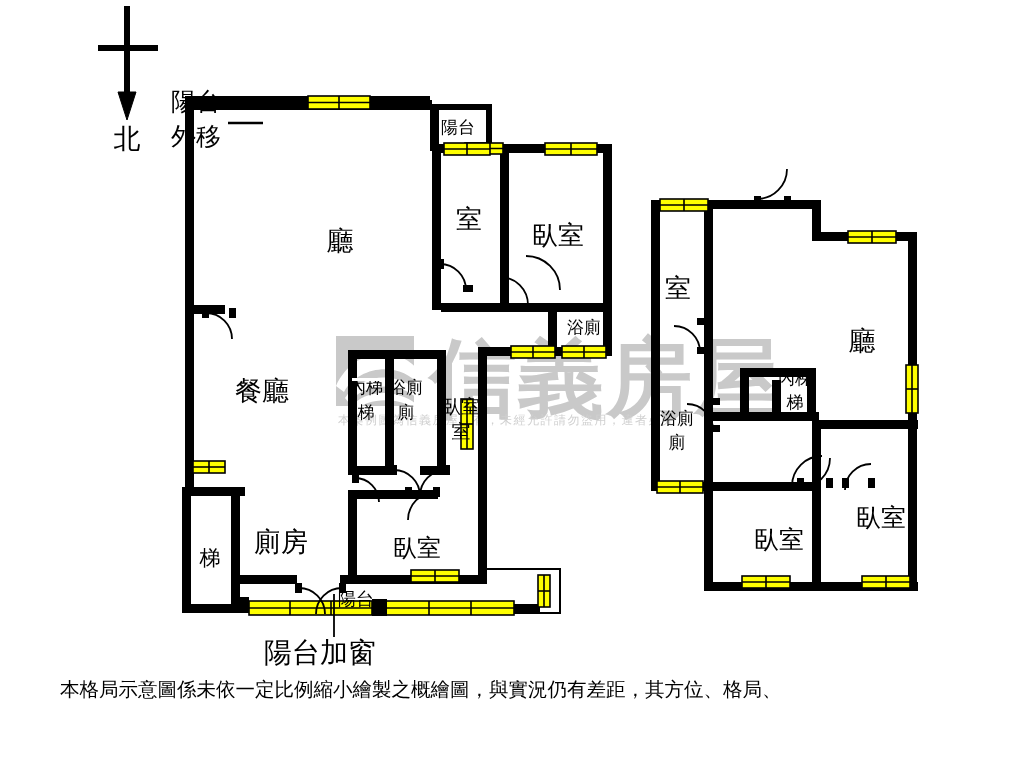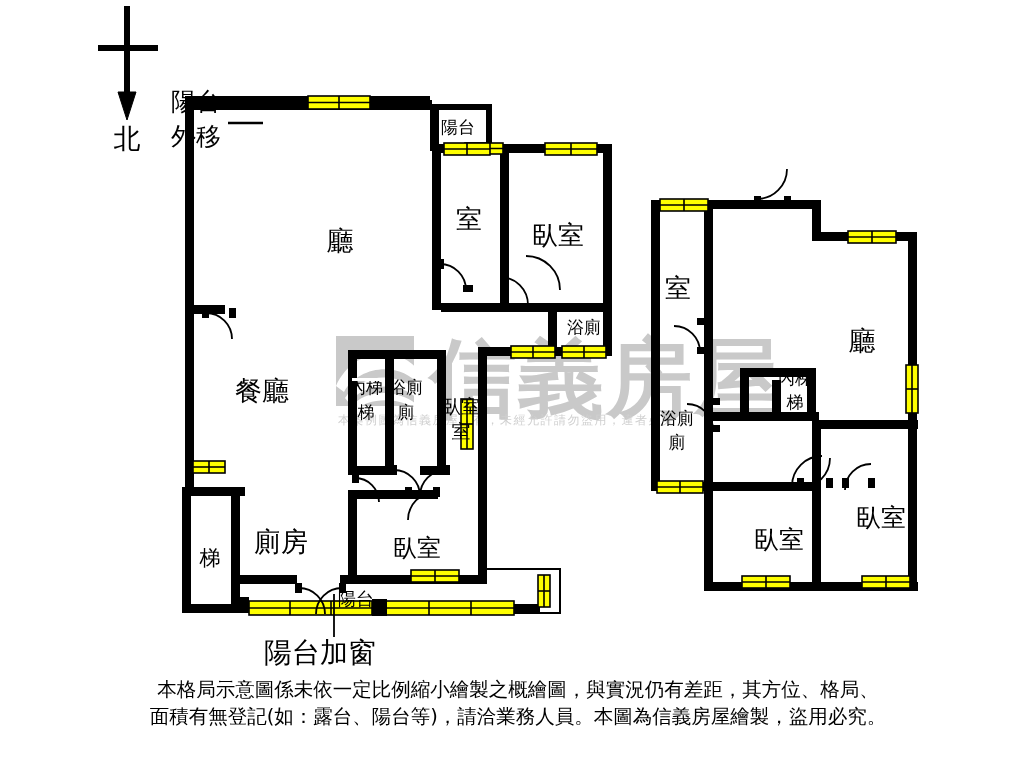--- a/index.html
+++ b/index.html
@@ -21,21 +21,21 @@
     left: 60px;
     top: 676px;
     width: 916px;
     font-family: "DejaVu Sans", "Liberation Sans", sans-serif;
     font-size: 19.5px;
     line-height: 27px;
     color: #000000;
     letter-spacing: 0px;
     white-space: nowrap;
   }
-  .disclaimer div { white-space: nowrap; text-align: center; }
+  .disclaimer div { white-space: nowrap; }
 </style>
 </head>
 <body>
 
 <div id="page">
 
   <svg id="plan-svg" width="1024" height="768" viewBox="0 0 1024 768">
 
     <g opacity="1">
 
@@ -332,16 +332,15 @@
       <text x="779" y="548" font-size="25">臥室</text>
       <text x="881" y="526" font-size="25">臥室</text>
     </g>
 
     <line x1="334" y1="594" x2="334" y2="637" stroke="#000" stroke-width="1.8"></line>
     <text x="264" y="662" font-size="28" fill="#000" font-family="'DejaVu Sans','Liberation Sans',sans-serif">陽台加窗</text>
   </svg>
 
   <div class="disclaimer">
     <div>本格局示意圖係未依一定比例縮小繪製之概繪圖，與實況仍有差距，其方位、格局、</div>
-    <div>面積有無登記(如：露台、陽台等)，請洽業務人員。本圖為信義房屋繪製，盜用必究。</div>
   </div>
 
 </div>
 
 </body></html>

